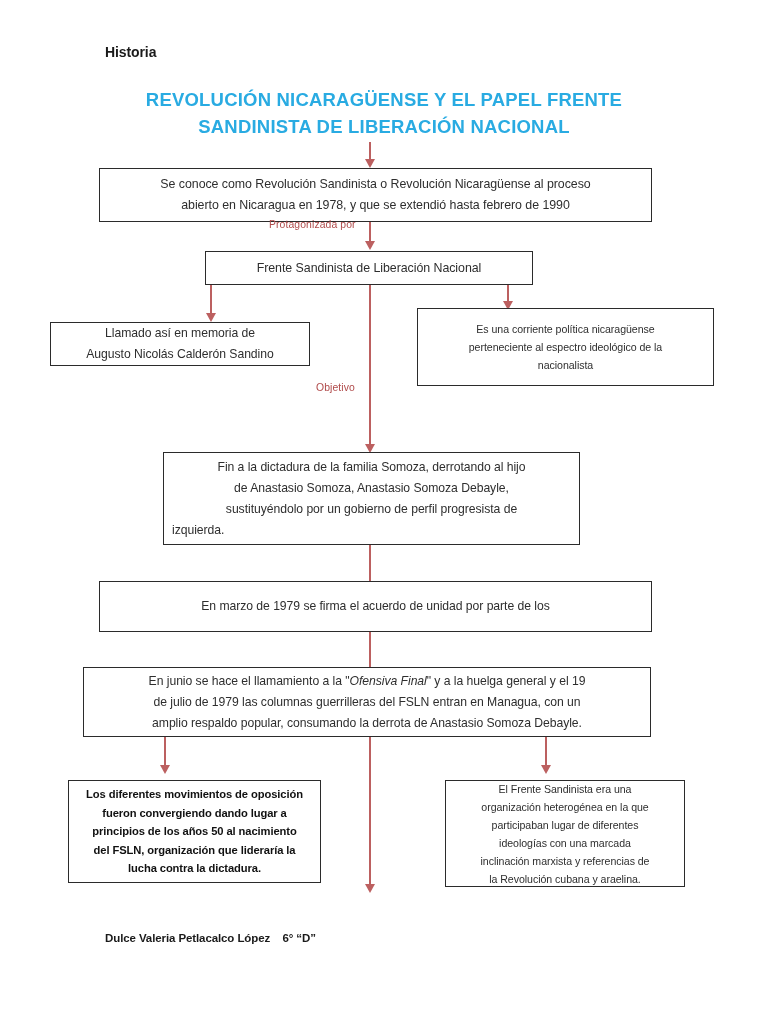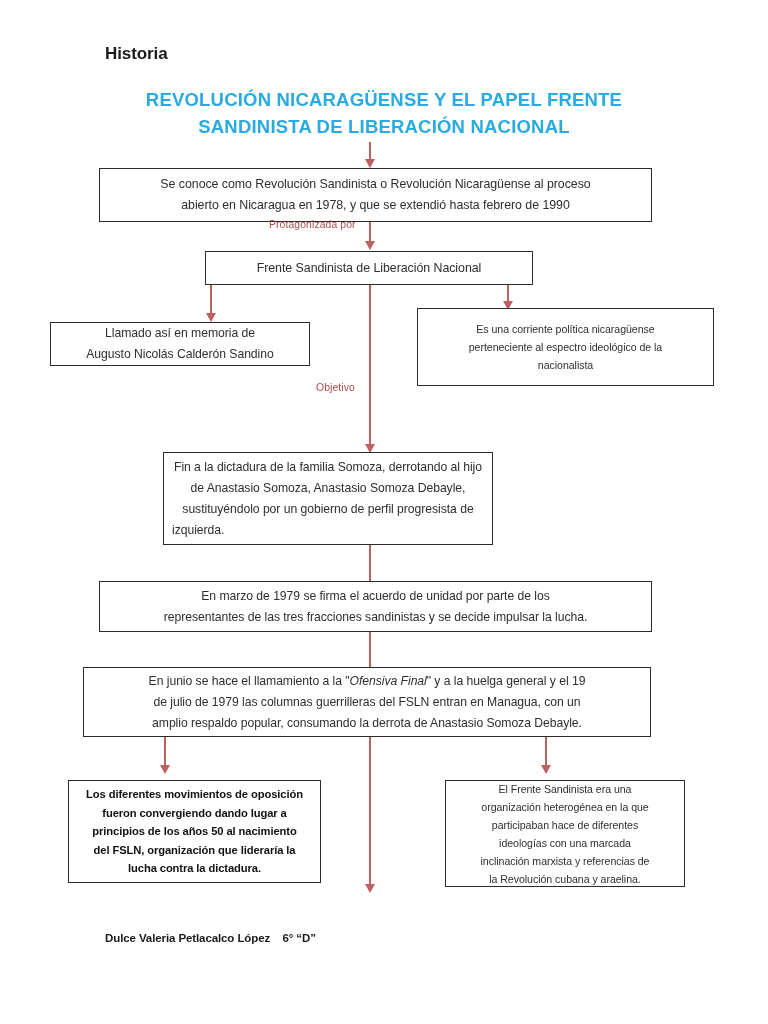--- a/index.html
+++ b/index.html
@@ -19,21 +19,21 @@
     overflow: hidden;
   }
 
   
   .subject {
     position: absolute;
     left: 105px;
     top: 44px;
     font-family: "Liberation Sans", sans-serif;
     font-weight: bold;
-    font-size: 17px;
+    font-size: 14px;
     color: #1a1a1a;
     letter-spacing: -0.1px;
   }
 
   .title {
     position: absolute;
     left: 104px;
     top: 86px;
     width: 560px;
     text-align: center;
@@ -149,32 +149,31 @@
     <span class="txt">Llamado así en memoria de</span>
     <span class="txt">Augusto Nicolás Calderón Sandino</span>
   </div>
 
   <div class="box b-small" style="left:417px; top:308px; width:297px; height:78px;">
     <span class="txt">Es una corriente política nicaragüense</span>
     <span class="txt">perteneciente al espectro ideológico de la</span>
     <span class="txt">nacionalista</span>
   </div>
 
-  <div class="box b-mid" style="left:163px; top:452px; width:330px; height:93px; text-align:center;">
+  <div class="box b-mid" style="left:163px; top:452px; width:417px; height:93px; text-align:center;">
     <span class="txt">Fin a la dictadura de la familia Somoza, derrotando al hijo</span>
     <span class="txt">de Anastasio Somoza, Anastasio Somoza Debayle,</span>
     <span class="txt">sustituyéndolo por un gobierno de perfil progresista de</span>
     <span class="txt" style="text-align:left;">izquierda.</span>
   </div>
 
   <div class="vline" style="left:369px; top:545px; height:36px;"></div>
 
   <div class="box b-mid" style="left:99px; top:581px; width:553px; height:51px;">
     <span class="txt">En marzo de 1979 se firma el acuerdo de unidad por parte de los</span>
-    <span class="txt">representantes de las tres fracciones sandinistas y se decide impulsar la lucha.</span>
   </div>
 
   <div class="vline" style="left:369px; top:632px; height:35px;"></div>
 
   <div class="box b-mid" style="left:83px; top:667px; width:568px; height:70px;">
     <span class="txt"><span>En junio se hace el llamamiento a la "</span><span class="ital">Ofensiva Final</span><span>" y a la huelga general y el 19</span></span>
     <span class="txt">de julio de 1979 las columnas guerrilleras del FSLN entran en Managua, con un</span>
     <span class="txt">amplio respaldo popular, consumando la derrota de Anastasio Somoza Debayle.</span>
   </div>
 
@@ -191,21 +190,21 @@
     <span class="txt">Los diferentes movimientos de oposición</span>
     <span class="txt">fueron convergiendo dando lugar a</span>
     <span class="txt">principios de los años 50 al nacimiento</span>
     <span class="txt">del FSLN, organización que lideraría la</span>
     <span class="txt">lucha contra la dictadura.</span>
   </div>
 
   <div class="box b-small clip" style="left:445px; top:780px; width:240px; height:107px;">
     <span class="txt">El Frente Sandinista era una</span>
     <span class="txt">organización heterogénea en la que</span>
-    <span class="txt">participaban hace de diferentes</span>
+    <span class="txt">participaban lugar de diferentes</span>
     <span class="txt">ideologías con una marcada</span>
     <span class="txt">inclinación marxista y referencias de</span>
     <span class="txt">la Revolución cubana y araelina.</span>
   </div>
 
   <div class="footer">Dulce Valeria Petlacalco López    6° “D”</div>
 
 </div>
 
 </body></html>

